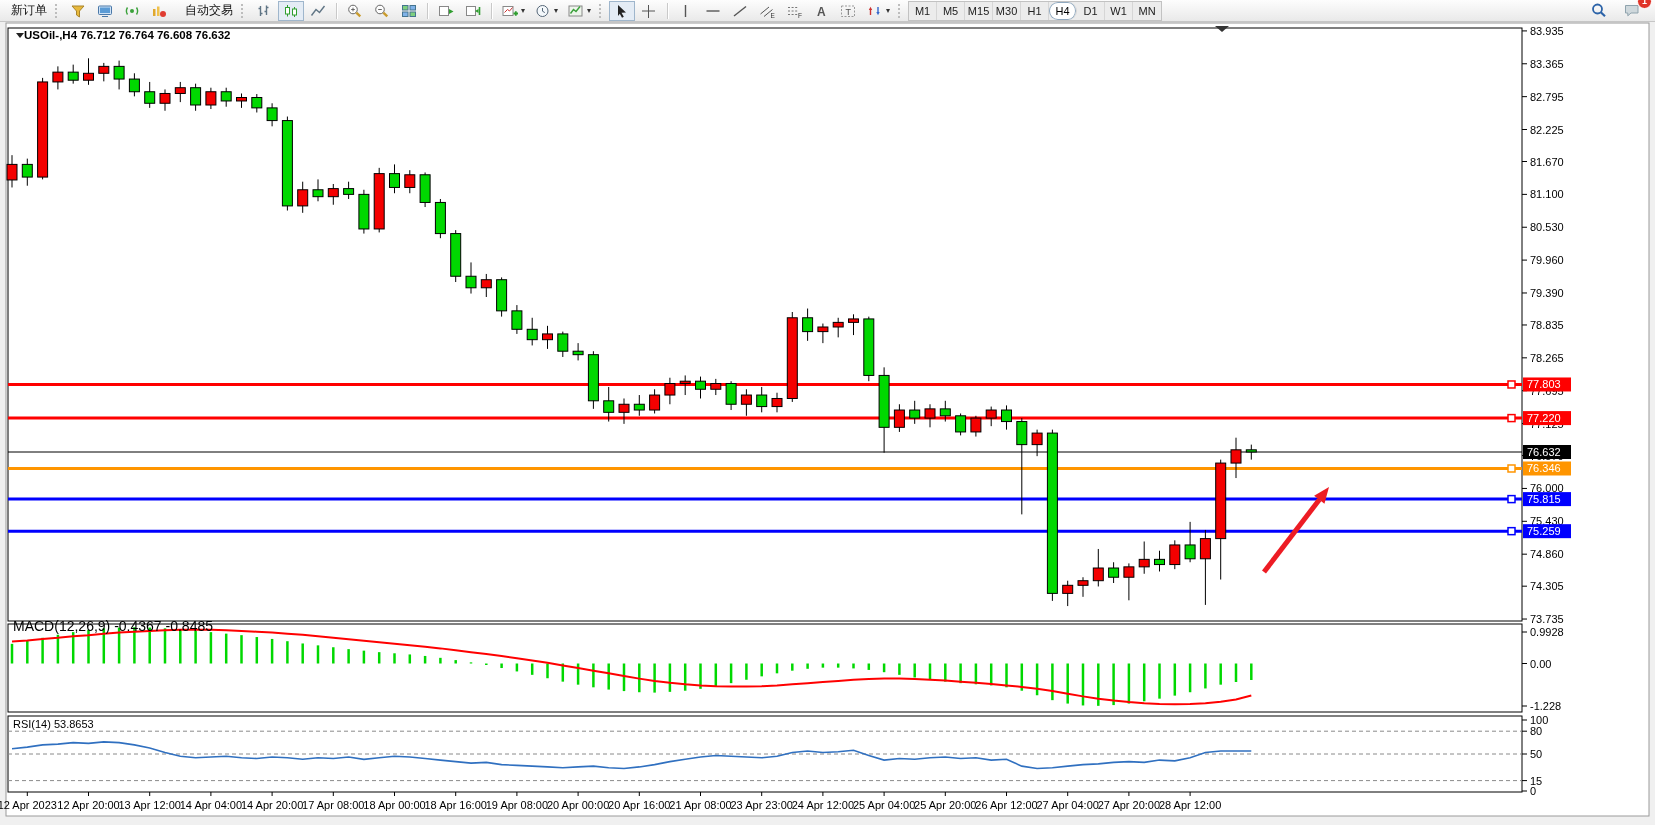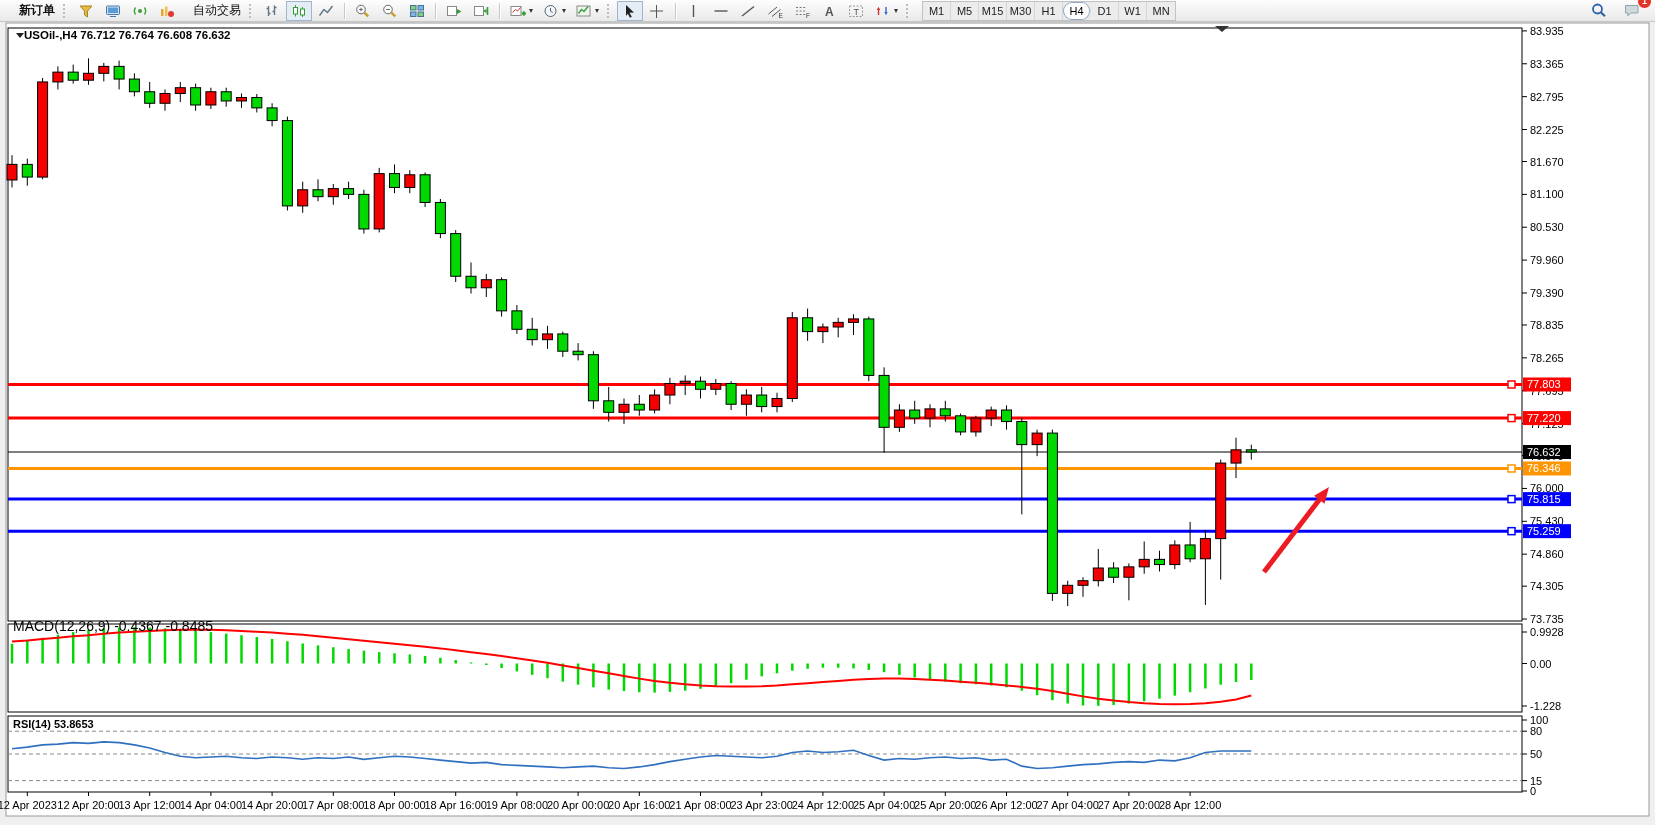--- a/index.html
+++ b/index.html
@@ -6,43 +6,43 @@
   .page{position:relative;width:1655px;height:825px;background:#f0f0f0;font-family:"Liberation Sans",sans-serif;overflow:hidden;}
   
   .toolbar{position:absolute;top:0;left:0;width:1655px;height:22px;background:linear-gradient(#fdfdfd,#e9e9e9);border-bottom:1px solid #c6c6c6;display:flex;align-items:center;padding:0 3px;box-sizing:border-box;gap:1px;z-index:5;}
   .tbtn{height:20px;min-width:22px;border:1px solid transparent;background:transparent;display:inline-flex;align-items:center;justify-content:center;font:12px "Liberation Sans",sans-serif;color:#111;padding:0 3px;cursor:default;}
   .tbtn.pressed{background:#e4ecf5;border:1px solid #9fb6cc;}
   .tbtn .icon{display:inline-flex;align-items:center;justify-content:center;}
   .tbtn .btn-text{margin-left:17px;white-space:nowrap;}
   .grip{width:3px;height:14px;border-left:2px dotted #bdbdbd;margin:0 4px 0 3px;}
   .sep{width:1px;height:16px;background:#c9c9c9;box-shadow:1px 0 0 #ffffff;margin:0 4px;}
   .dd::after{content:"▾";font-size:8px;color:#333;margin-left:2px;}
-  .tf-group{display:flex;align-items:stretch;height:18px;border:1px solid #c2c2c2;background:#ececec;margin-left:6px;}
+  .tf-group{display:flex;align-items:stretch;height:18px;border:1px solid #c2c2c2;background:#ececec;}
   .tf-btn{font:11px "Liberation Sans",sans-serif;color:#222;width:28px;display:flex;align-items:center;justify-content:center;border-right:1px solid #d6d6d6;background:transparent;border-top:none;border-bottom:none;border-left:none;padding:0;cursor:default;}
   .tf-btn:last-child{border-right:none;}
   .tf-btn.active{background:#ffffff;box-shadow:inset 0 0 0 1px #8fa8bf;color:#000;border-radius:9px;}
   .tb-right{margin-left:auto;display:flex;align-items:center;gap:6px;padding-right:6px;}
   .chat-wrap{position:relative;}
   .badge{position:absolute;top:-5px;right:-6px;background:#e03428;color:#fff;border-radius:50%;min-width:13px;height:13px;font-size:9px;line-height:13px;text-align:center;font-weight:bold;border:1px solid #fff;}
   
   .overlay{position:absolute;pointer-events:none;color:#000;z-index:3;}
   .chart-title{top:29px;left:16px;font-size:11.5px;font-weight:bold;display:flex;align-items:center;gap:0;}
   .tri-down{width:0;height:0;border-left:4px solid transparent;border-right:4px solid transparent;border-top:5px solid #222;display:inline-block;}
   .macd-label{top:618px;left:13px;font-size:14px;}
-  .rsi-label{top:718px;left:13px;font-size:11px;font-weight:bold;}
+  .rsi-label{top:718px;left:13px;font-size:11px;}
   svg text{font-family:"Liberation Sans",sans-serif;}
 </style>
 </head>
 <body>
 
 <div class="page">
 
   <div class="toolbar">
     <button class="tbtn">
-        <span class="btn-text" style="margin-left:12px;font-weight:bold;">新订单</span>
+        <span class="btn-text" style="margin-left:4px;">新订单</span>
       </button>
     <span class="grip"></span>
     <button class="tbtn">
         <span class="icon">
           <svg width="18" height="16">
             <path d="M3 3h12l-4.5 5v6l-3-2V8z" fill="#e8b93c" stroke="#a8842a"></path>
           </svg>
         </span>
       </button>
     <button class="tbtn">

